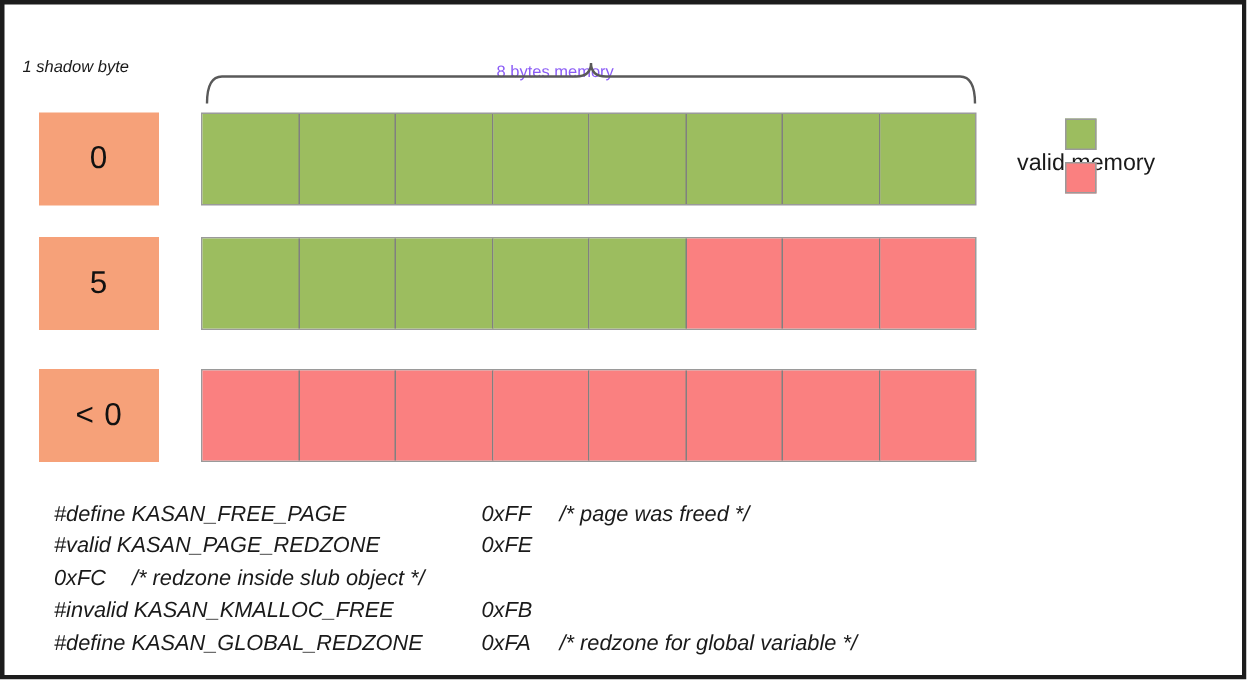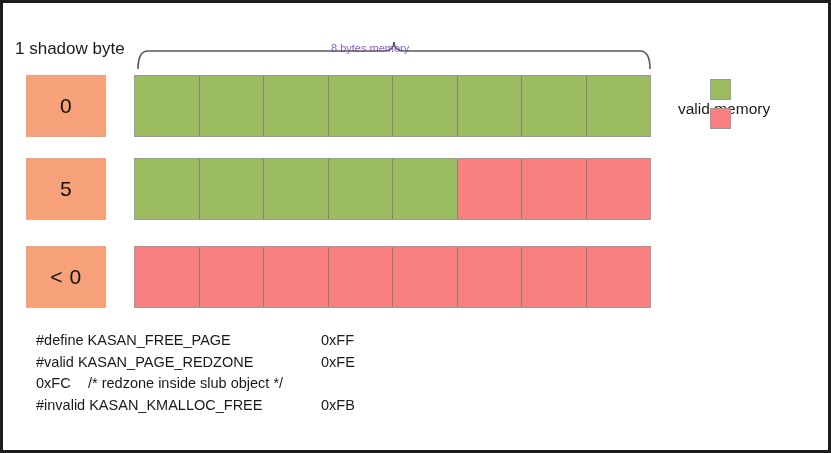--- a/index.html
+++ b/index.html
@@ -19,23 +19,24 @@
     border: 3px solid #1c1c1c;
     box-sizing: border-box;
     overflow: hidden;
   }
 
   
   .label-shadow-byte {
     position: absolute;
     left: 12px;
     top: 36px;
-    font-size: 17px;
+    font-size: 11px;
     color: #1a1a1a;
     white-space: nowrap;
+    font-style: italic;
   }
   .label-bytes-memory {
     position: absolute;
     left: 328px;
     top: 8px;
     font-size: 11px;
     color: #8b5cf6;
     white-space: nowrap;
     margin-top: 31px;
   }
@@ -123,23 +124,24 @@
   
   .defines {
     position: absolute;
     left: 33px;
     top: 329px;
     font-size: 14.5px;
     color: #1a1a1a;
   }
   .define-row {
     display: flex;
-    align-items: flex-start;
+    align-items: center;
     height: 21.5px;
     white-space: nowrap;
+    font-style: italic;
   }
   .def-name  { width: 285px; flex: none; }
   .def-value { width: 52px;  flex: none; }
   .def-comment { flex: none; }
 </style>
 </head>
 <body>
 
 <div id="figure">
 
@@ -200,28 +202,34 @@
     </div>
     <div class="legend-row">
       <span class="legend-swatch cell-invalid"></span>
     </div>
   </div>
 
   <div class="defines">
     <div class="define-row">
       <span class="def-name">#define KASAN_FREE_PAGE</span>
       <span class="def-value">0xFF</span>
+      <span class="def-comment">/* page was freed */</span>
     </div>
     <div class="define-row">
       <span class="def-name">#valid KASAN_PAGE_REDZONE</span>
       <span class="def-value">0xFE</span>
     </div>
     <div class="define-row">
       <span class="def-value">0xFC</span>
       <span class="def-comment">/* redzone inside slub object */</span>
     </div>
     <div class="define-row">
       <span class="def-name">#invalid KASAN_KMALLOC_FREE</span>
       <span class="def-value">0xFB</span>
     </div>
+    <div class="define-row">
+      <span class="def-name">#define KASAN_GLOBAL_REDZONE</span>
+      <span class="def-value">0xFA</span>
+      <span class="def-comment">/* redzone for global variable */</span>
+    </div>
   </div>
 
 </div>
 
 </body></html>

